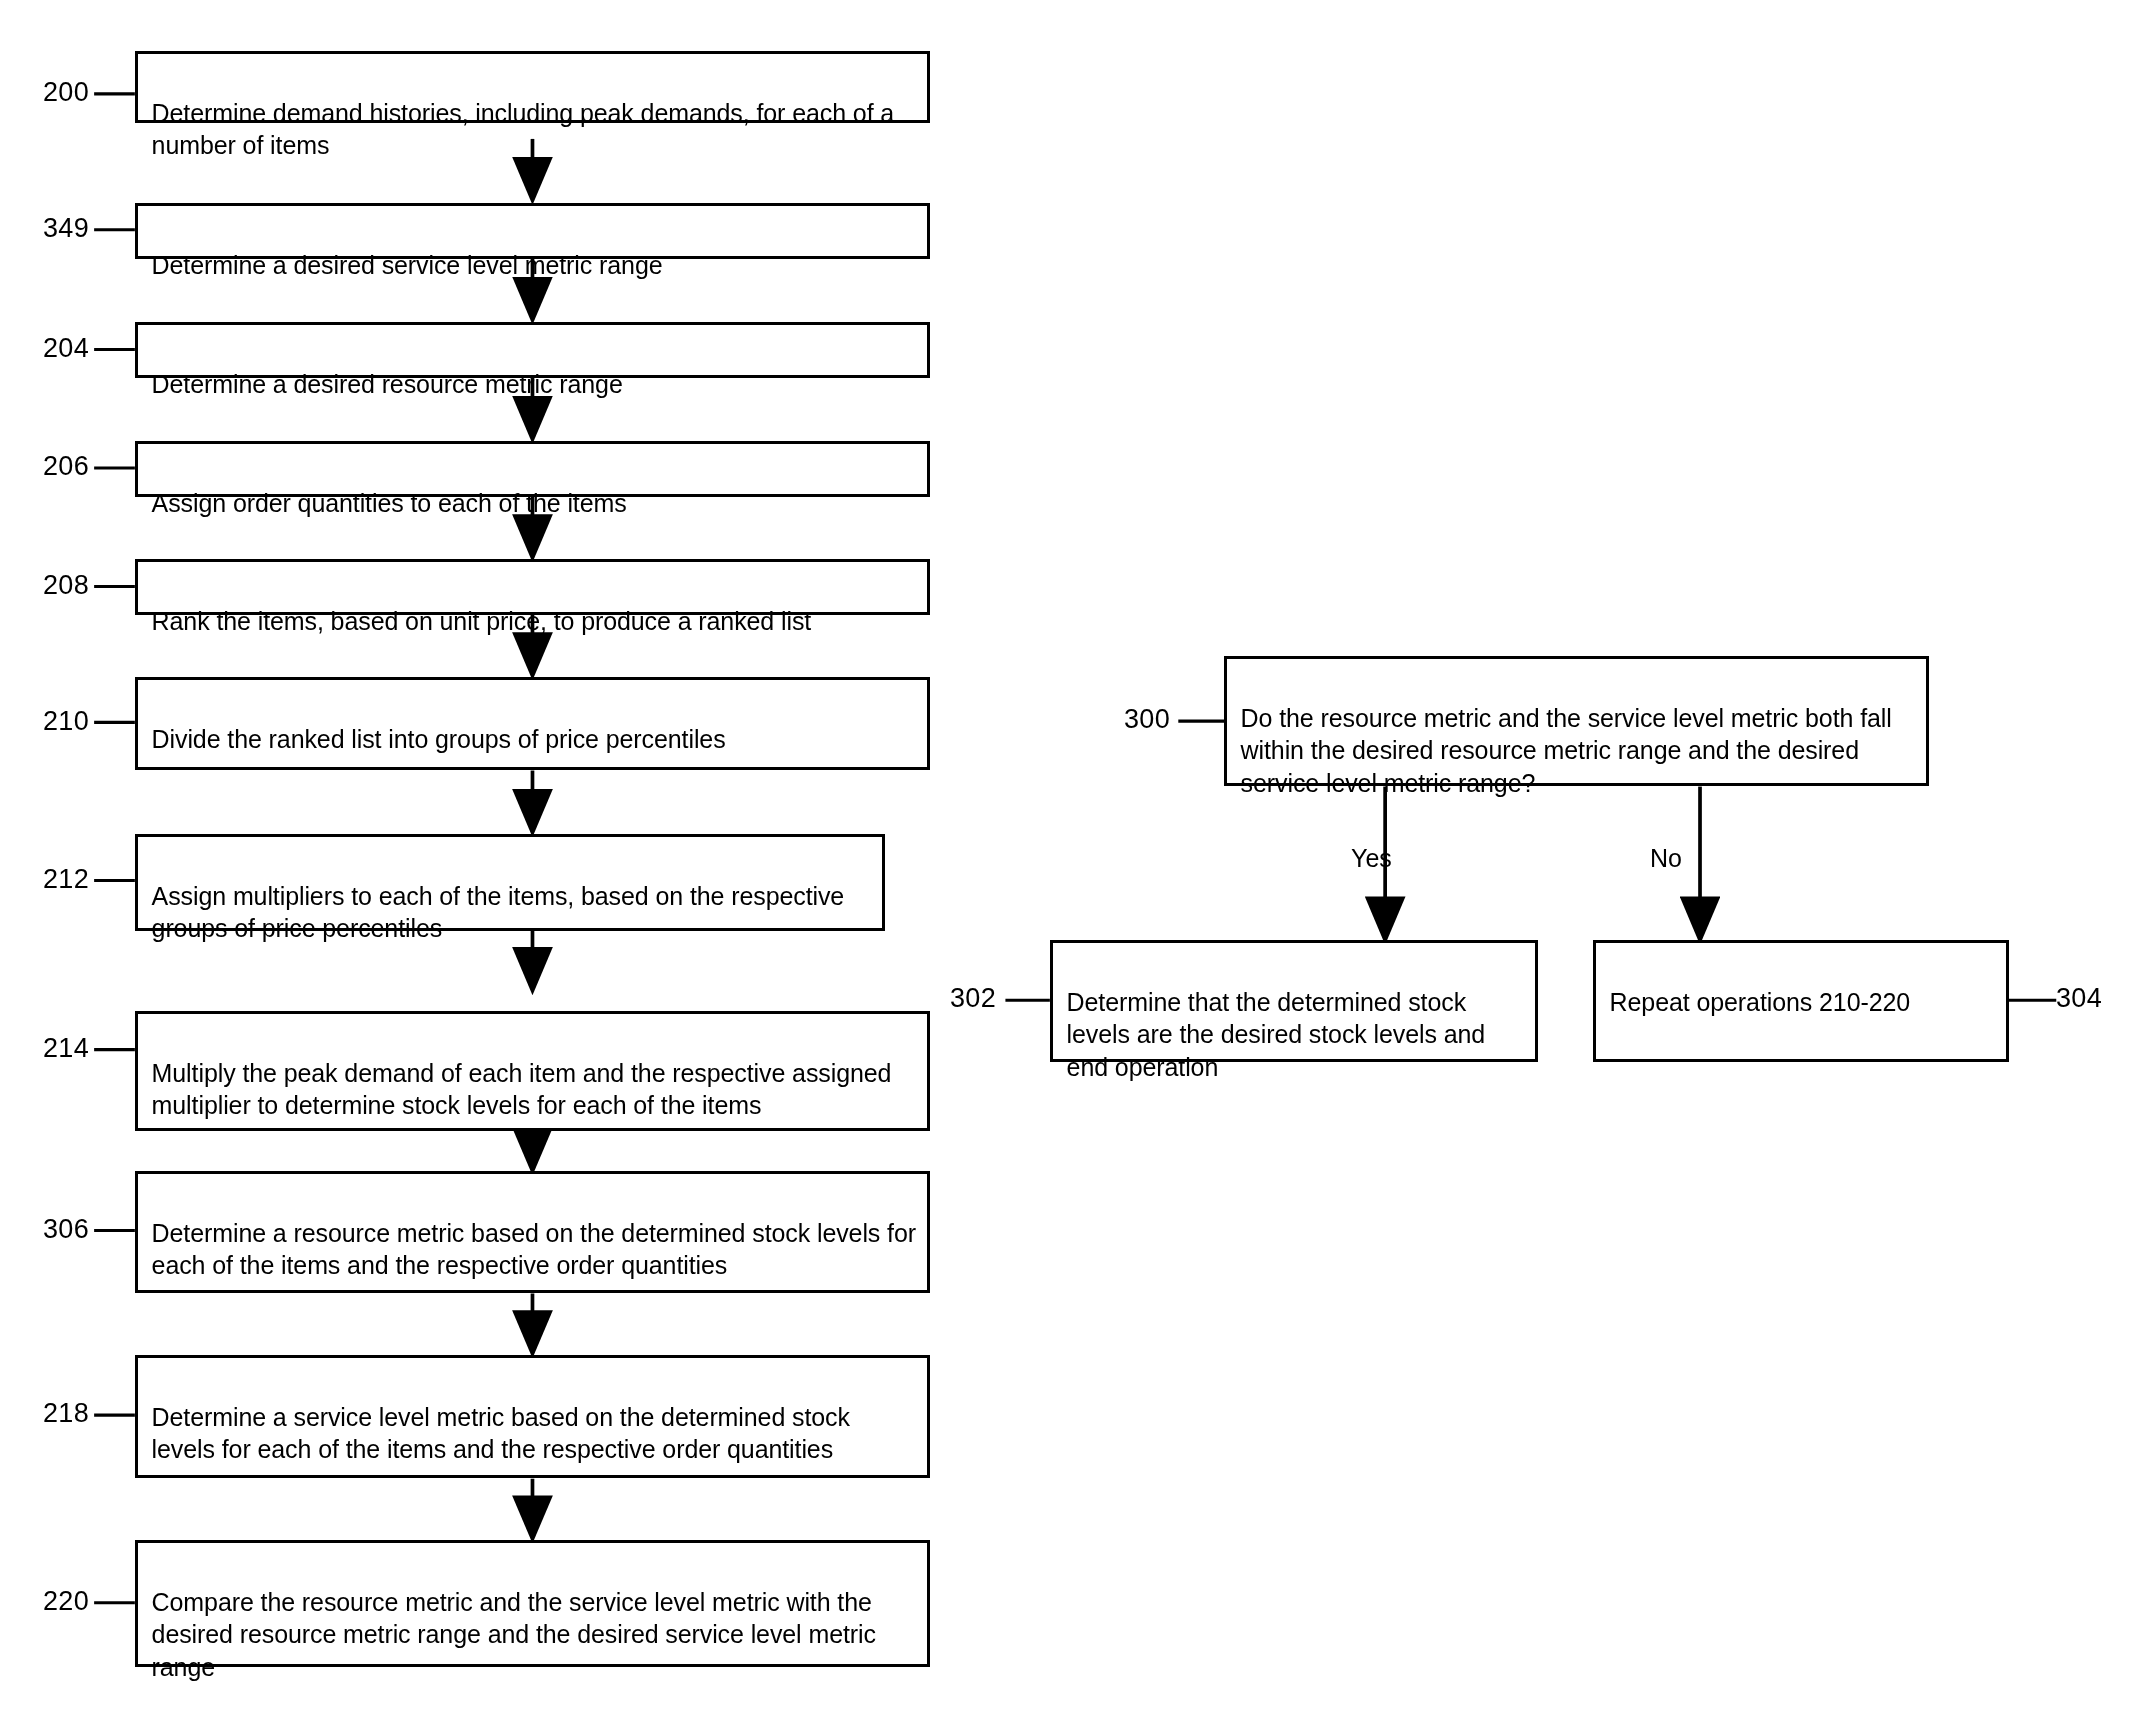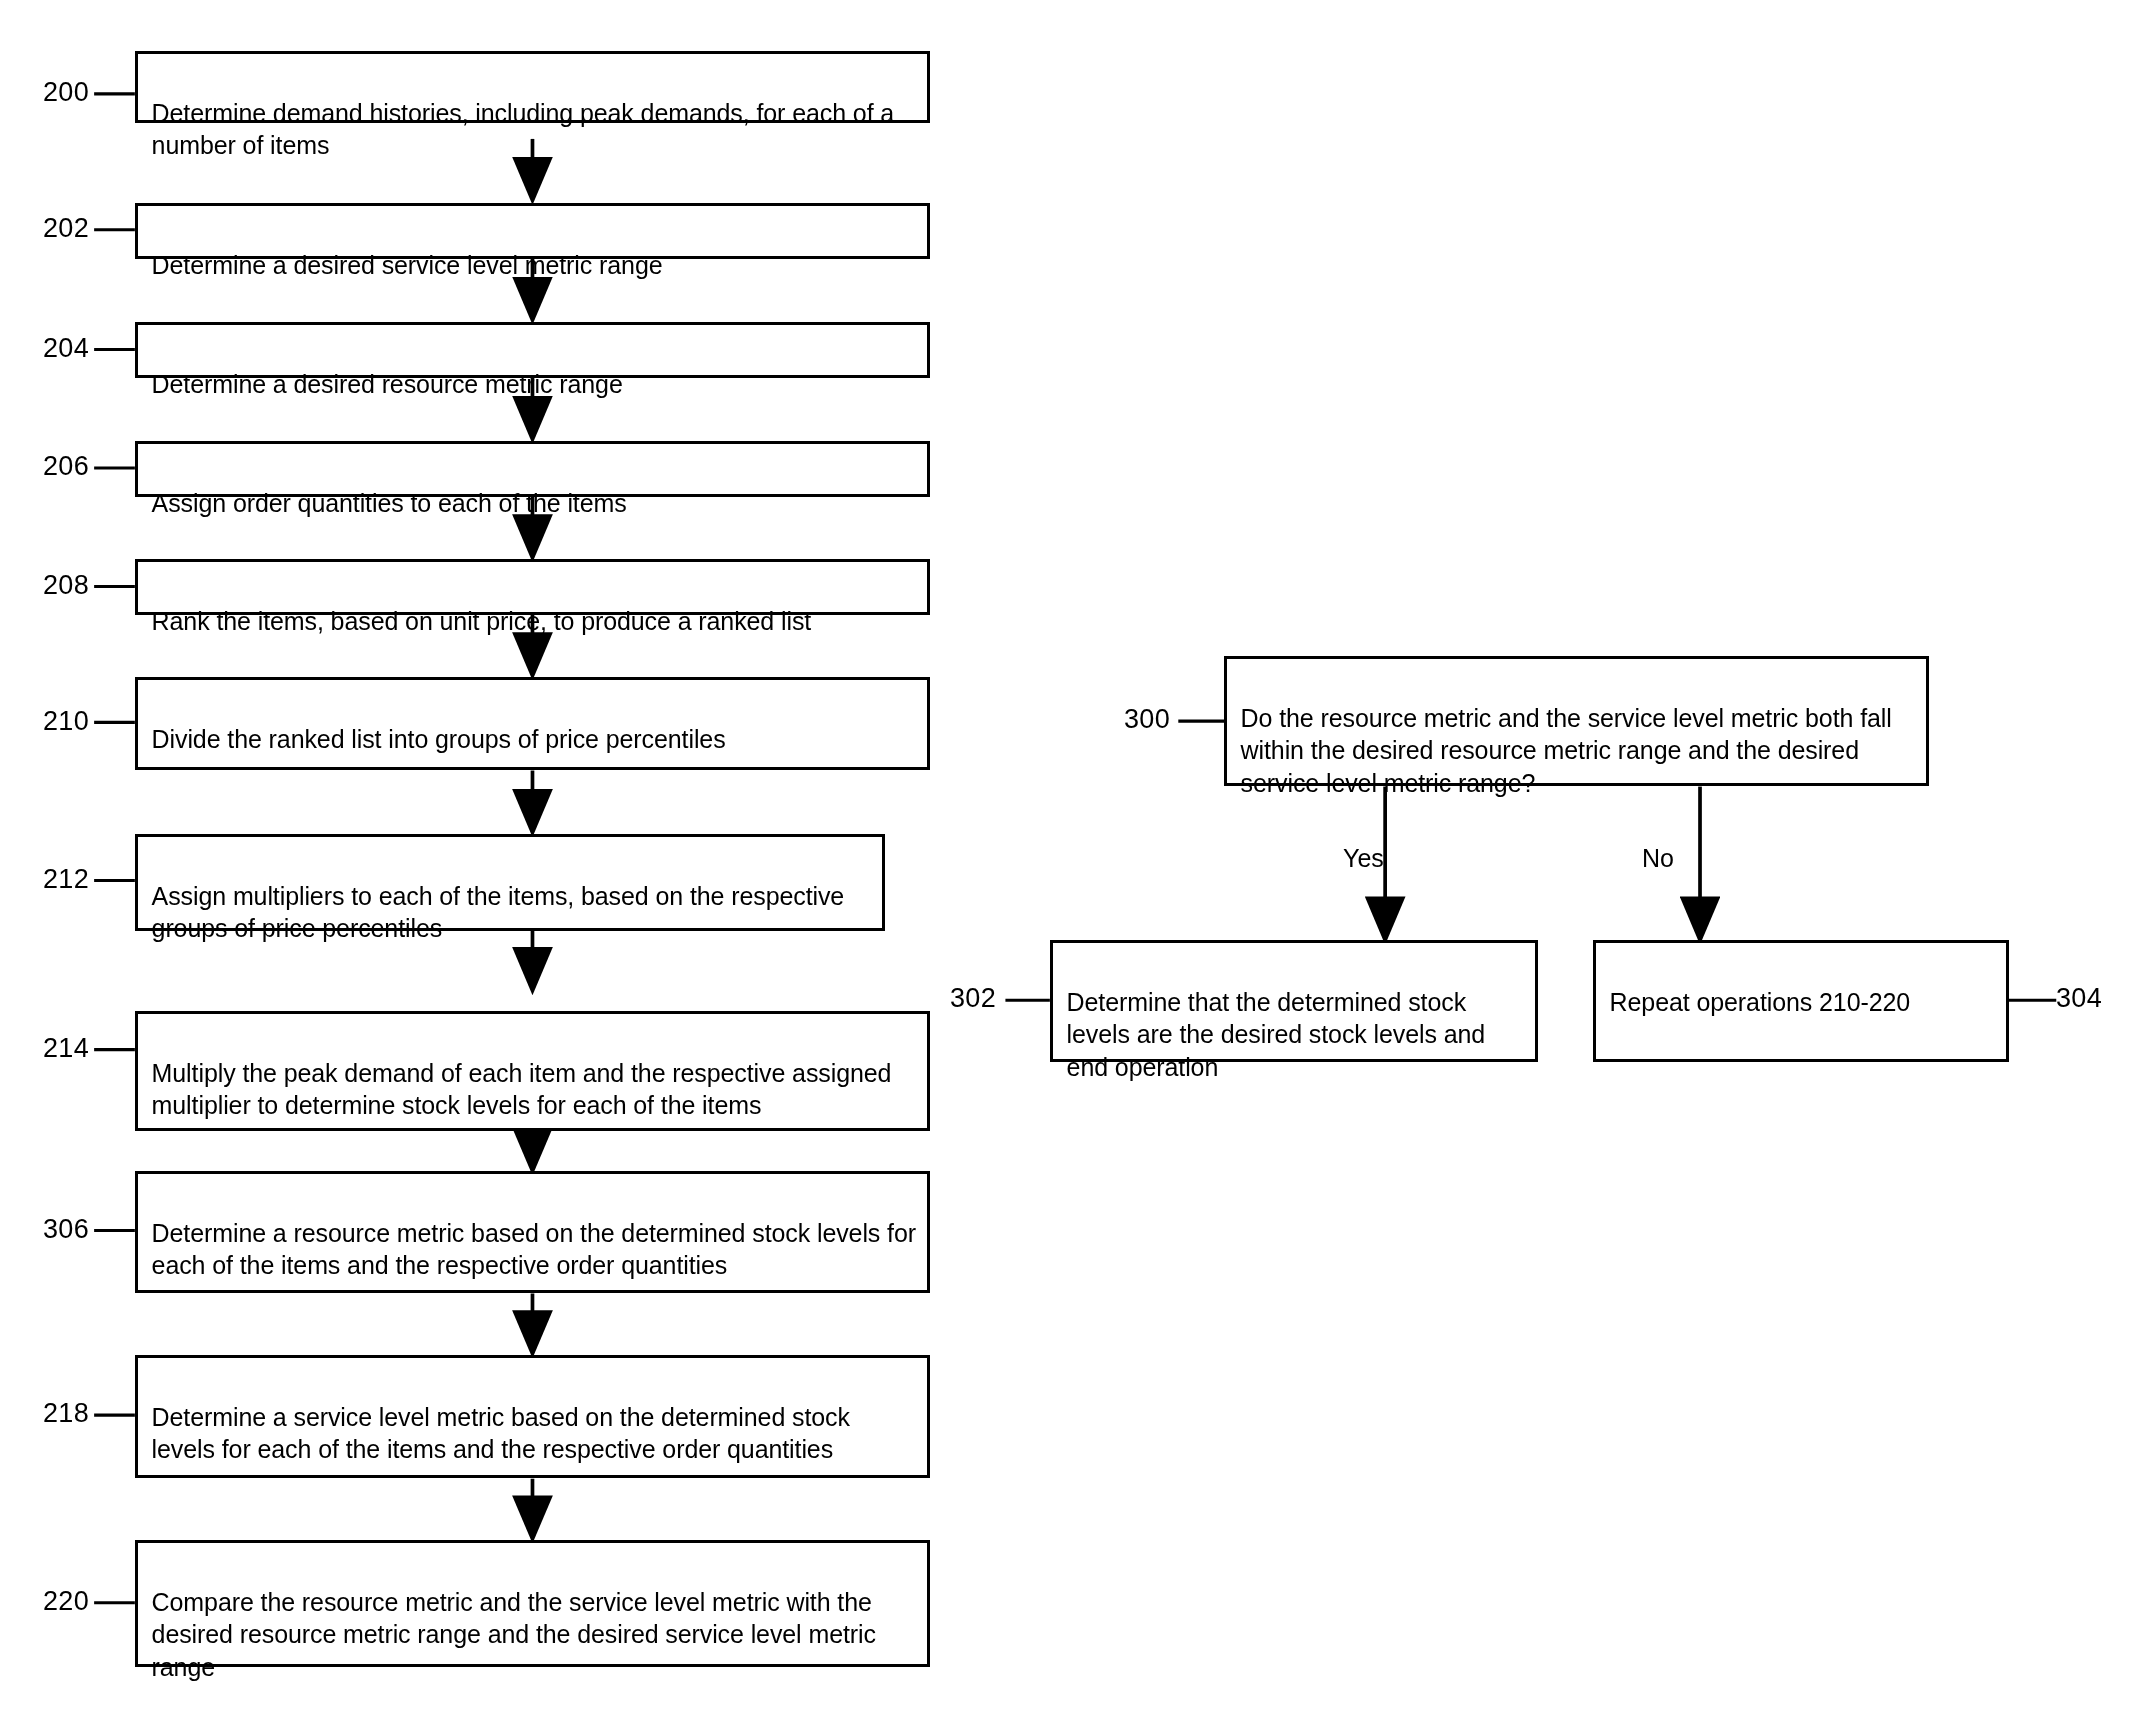--- a/index.html
+++ b/index.html
@@ -40,20 +40,21 @@
     letter-spacing: 0.3px;
     color: #000;
     white-space: nowrap;
   }
   .edge-label {
     position: absolute;
     font-size: 25px;
     line-height: 1;
     color: #000;
     white-space: nowrap;
+    margin-left: 8px;
   }
   svg.wires {
     position: absolute;
     left: 0; top: 0;
     width: 2151px;
     height: 1709px;
     pointer-events: none;
   }
 </style>
 </head>
@@ -105,21 +106,21 @@
   </svg>
 
   <div class="node" style="left:135px; top:51px; width:795px; height:72px;">
     <span>Determine demand histories, including peak demands, for each of a number of items</span>
   </div>
   <div class="ref" style="left:43px; top:79px;">200</div>
 
   <div class="node" style="left:135px; top:203px; width:795px; height:56px;">
     <span>Determine a desired service level metric range</span>
   </div>
-  <div class="ref" style="left:43px; top:215px;">202</div>
+  <div class="ref" style="left:43px; top:215px;">349</div>
 
   <div class="node" style="left:135px; top:322px; width:795px; height:56px;">
     <span>Determine a desired resource metric range</span>
   </div>
   <div class="ref" style="left:43px; top:335px;">204</div>
 
   <div class="node" style="left:135px; top:441px; width:795px; height:56px;">
     <span>Assign order quantities to each of the items</span>
   </div>
   <div class="ref" style="left:43px; top:453px;">206</div>

